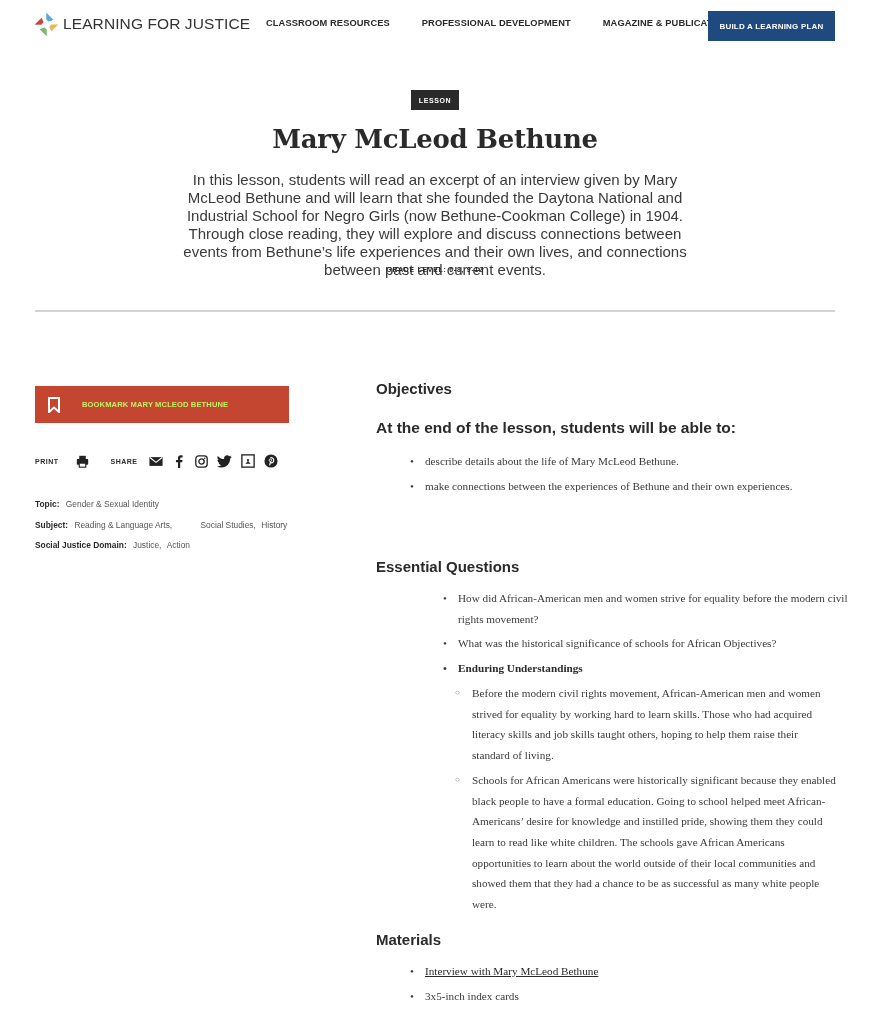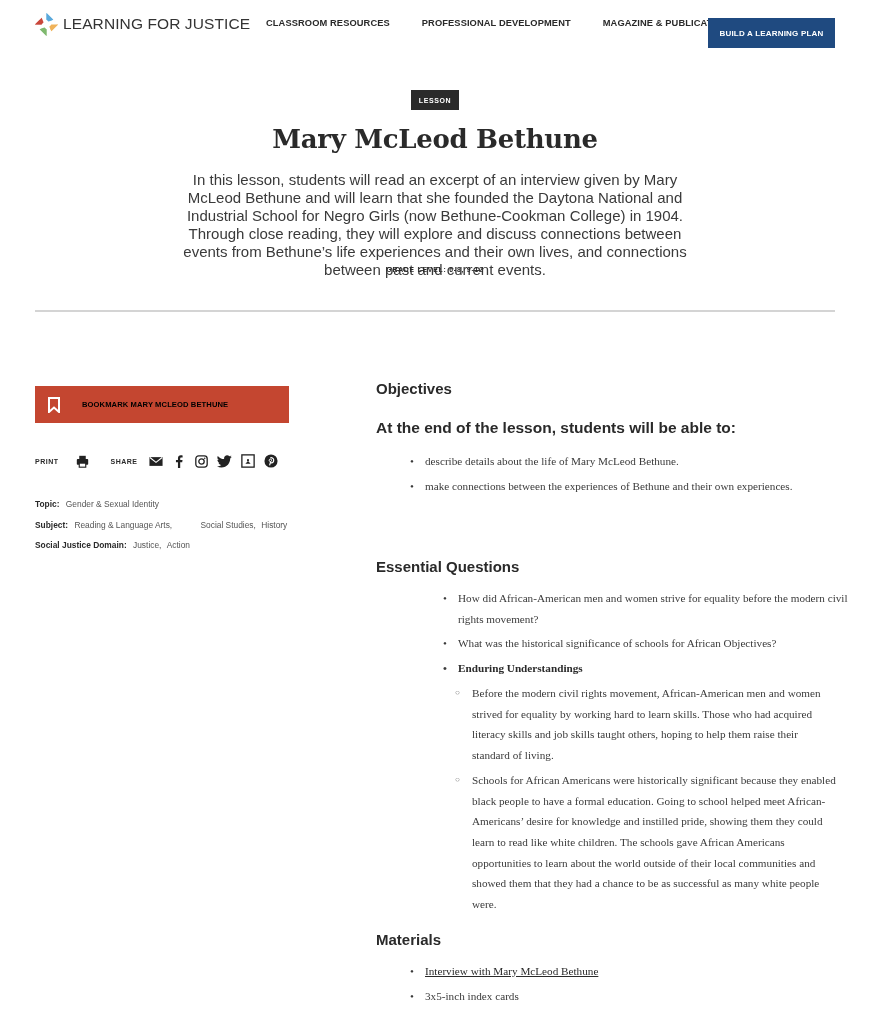--- a/index.html
+++ b/index.html
@@ -6,31 +6,31 @@
   html, body { width: 870px; height: 1026px; overflow: hidden; background: #ffffff; }
   body { font-family: "Liberation Sans", sans-serif; color: #2a2a2a; position: relative; }
 
   
   .header { position: absolute; top: 0; left: 0; width: 870px; height: 48px; }
   .logo { position: absolute; left: 34px; top: 12px; height: 24px; display: flex; align-items: center; cursor: pointer; }
   .logo-mark { width: 25px; height: 25px; position: relative; margin-right: 4px; }
   .logo-text { font-family: "Liberation Sans", sans-serif; font-size: 15.5px; color: #333; letter-spacing: 0.1px; }
   .nav { position: absolute; left: 266px; top: 18px; display: flex; gap: 32px; }
   .nav a { font-size: 9.3px; font-weight: bold; color: #2a2a2a; text-decoration: none; letter-spacing: 0.1px; cursor: pointer; }
-  .cta { position: absolute; left: 708px; top: 18px; width: 127px; height: 30px; background: #1f4a80; color: #fff; font-size: 8px; font-weight: bold; letter-spacing: 0.2px; display: flex; align-items: center; justify-content: center; cursor: pointer; border: none; }
+  .cta { position: absolute; left: 708px; top: 11px; width: 127px; height: 30px; background: #1f4a80; color: #fff; font-size: 8px; font-weight: bold; letter-spacing: 0.2px; display: flex; align-items: center; justify-content: center; cursor: pointer; border: none; }
 
   
   .badge { position: absolute; left: 411px; top: 90px; width: 48px; height: 20px; background: #2a2a2a; color: #fff; font-size: 7px; font-weight: bold; letter-spacing: 0.6px; display: flex; align-items: center; justify-content: center; }
   .title { position: absolute; left: 0; top: 124px; width: 870px; text-align: center; font-family: "DejaVu Serif", serif; font-weight: bold; font-size: 26px; color: #2a2a2a; letter-spacing: -0.3px; }
   .summary { position: absolute; left: 170px; top: 171px; width: 530px; text-align: center; font-size: 15px; line-height: 18px; color: #3a3a3a; }
   .grade { position: absolute; left: 0; top: 266px; width: 870px; text-align: center; font-size: 6.8px; font-weight: bold; letter-spacing: 0.8px; color: #2a2a2a; }
   .divider { position: absolute; left: 35px; top: 310px; width: 800px; height: 2px; background: #d4d4d4; }
 
   
-  .bookmark { position: absolute; left: 35px; top: 386px; width: 254px; height: 37px; background: #c44630; color: #000000; display: flex; align-items: center; cursor: pointer; }
+  .bookmark { position: absolute; left: 35px; top: 386px; width: 254px; height: 37px; background: #c44630; color: #bef264; display: flex; align-items: center; cursor: pointer; }
   .bookmark-icon { width: 12px; height: 16px; margin-left: 13px; margin-right: 22px; }
   .bookmark-label { font-size: 7.6px; font-weight: bold; letter-spacing: 0.1px; }
   .actions { position: absolute; left: 35px; top: 453px; height: 16px; display: flex; align-items: center; }
   .act-label { font-size: 7px; font-weight: bold; letter-spacing: 0.5px; color: #2a2a2a; }
   .icon-btn { display: inline-flex; width: 16px; height: 16px; align-items: center; justify-content: center; cursor: pointer; }
   .meta { position: absolute; left: 35px; top: 498px; font-size: 8.4px; color: #555; }
   .meta-row { height: 20.5px; line-height: 12px; }
   .meta-row b { color: #2a2a2a; margin-right: 4px; }
   .meta-row a { color: #555; text-decoration: none; cursor: pointer; }
 

